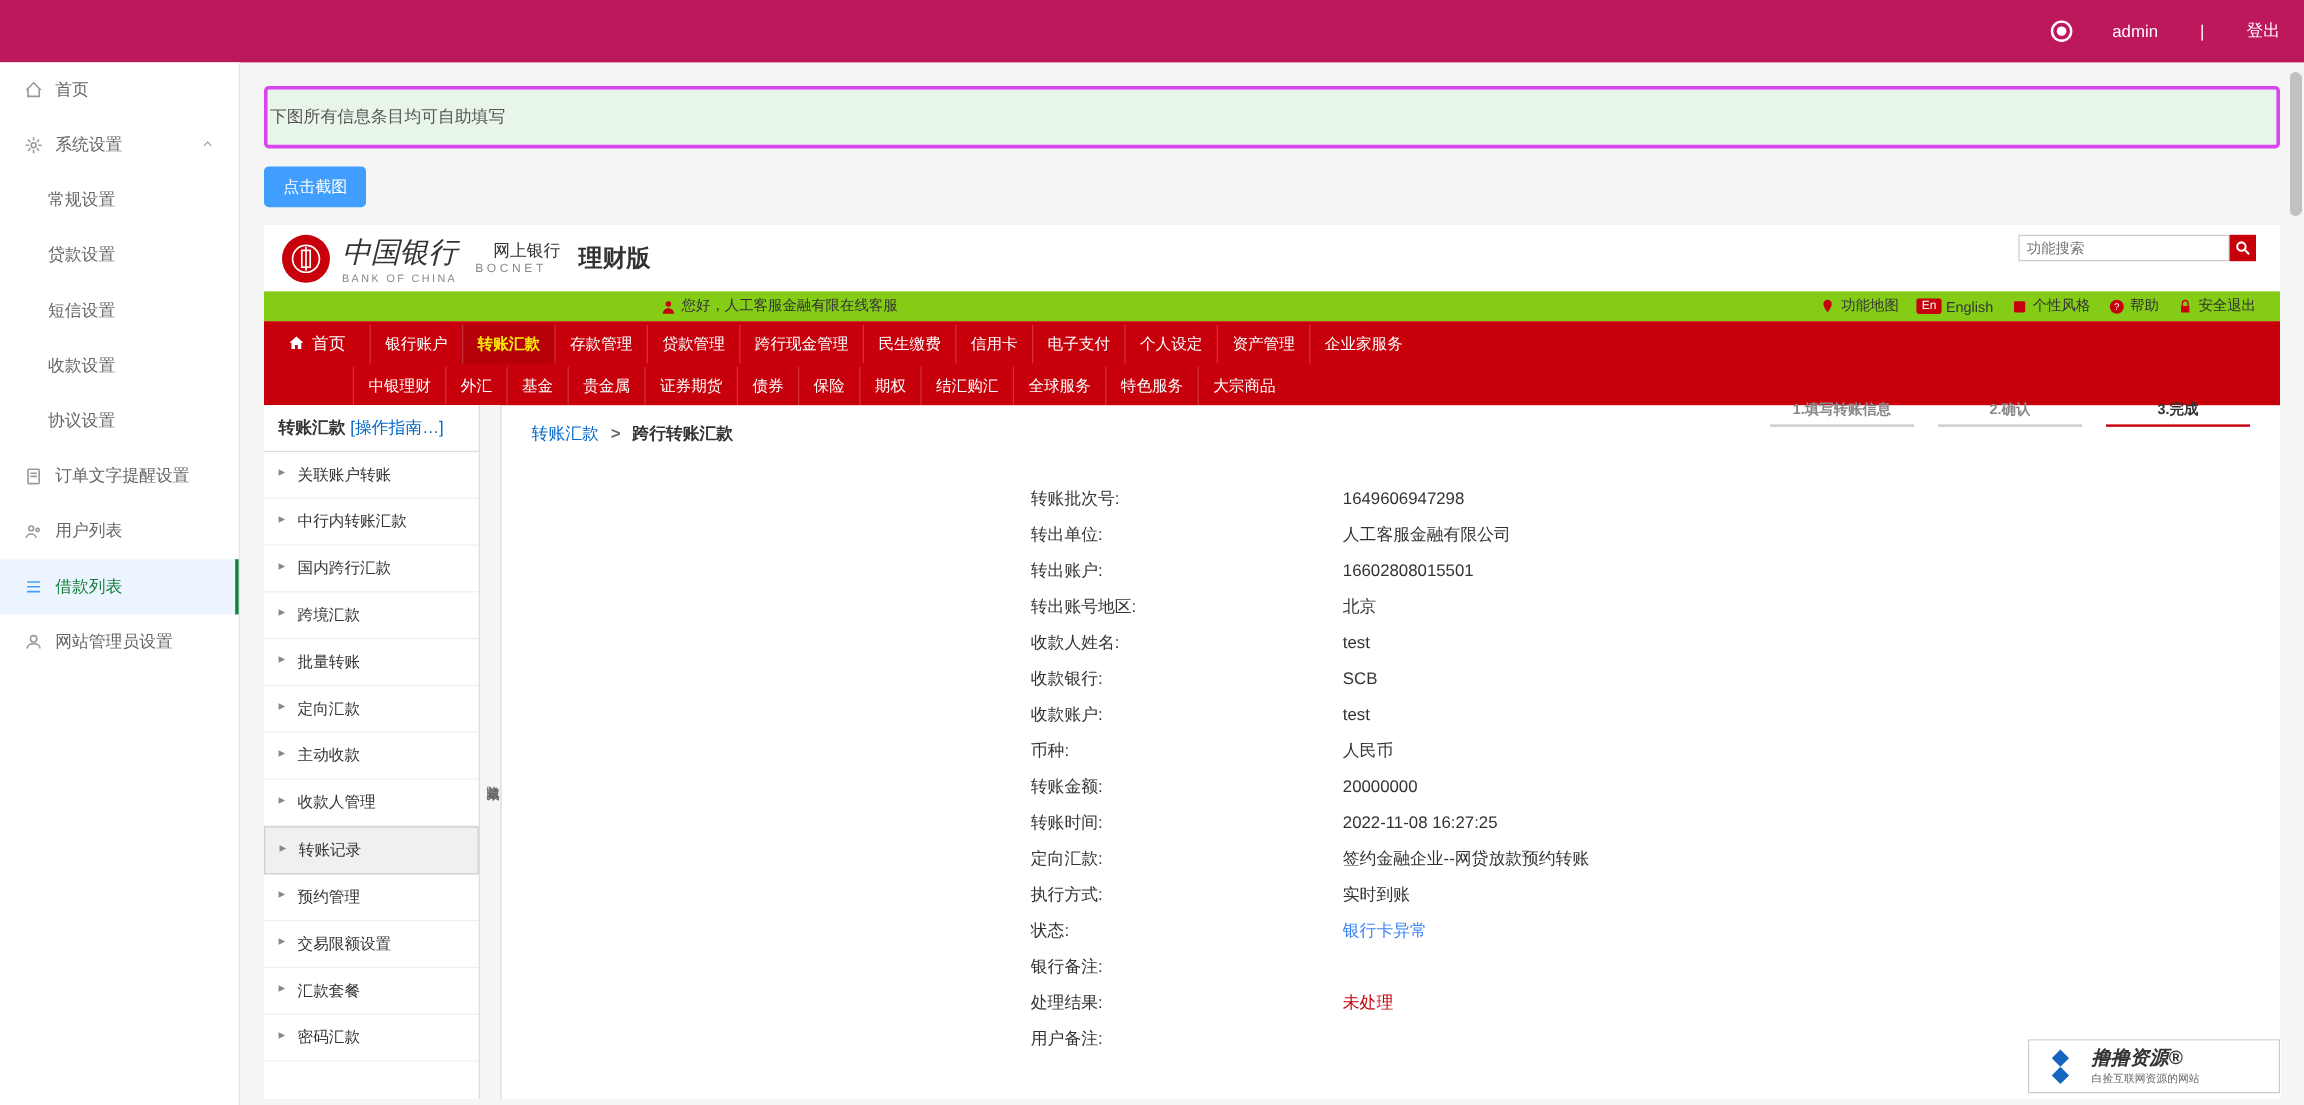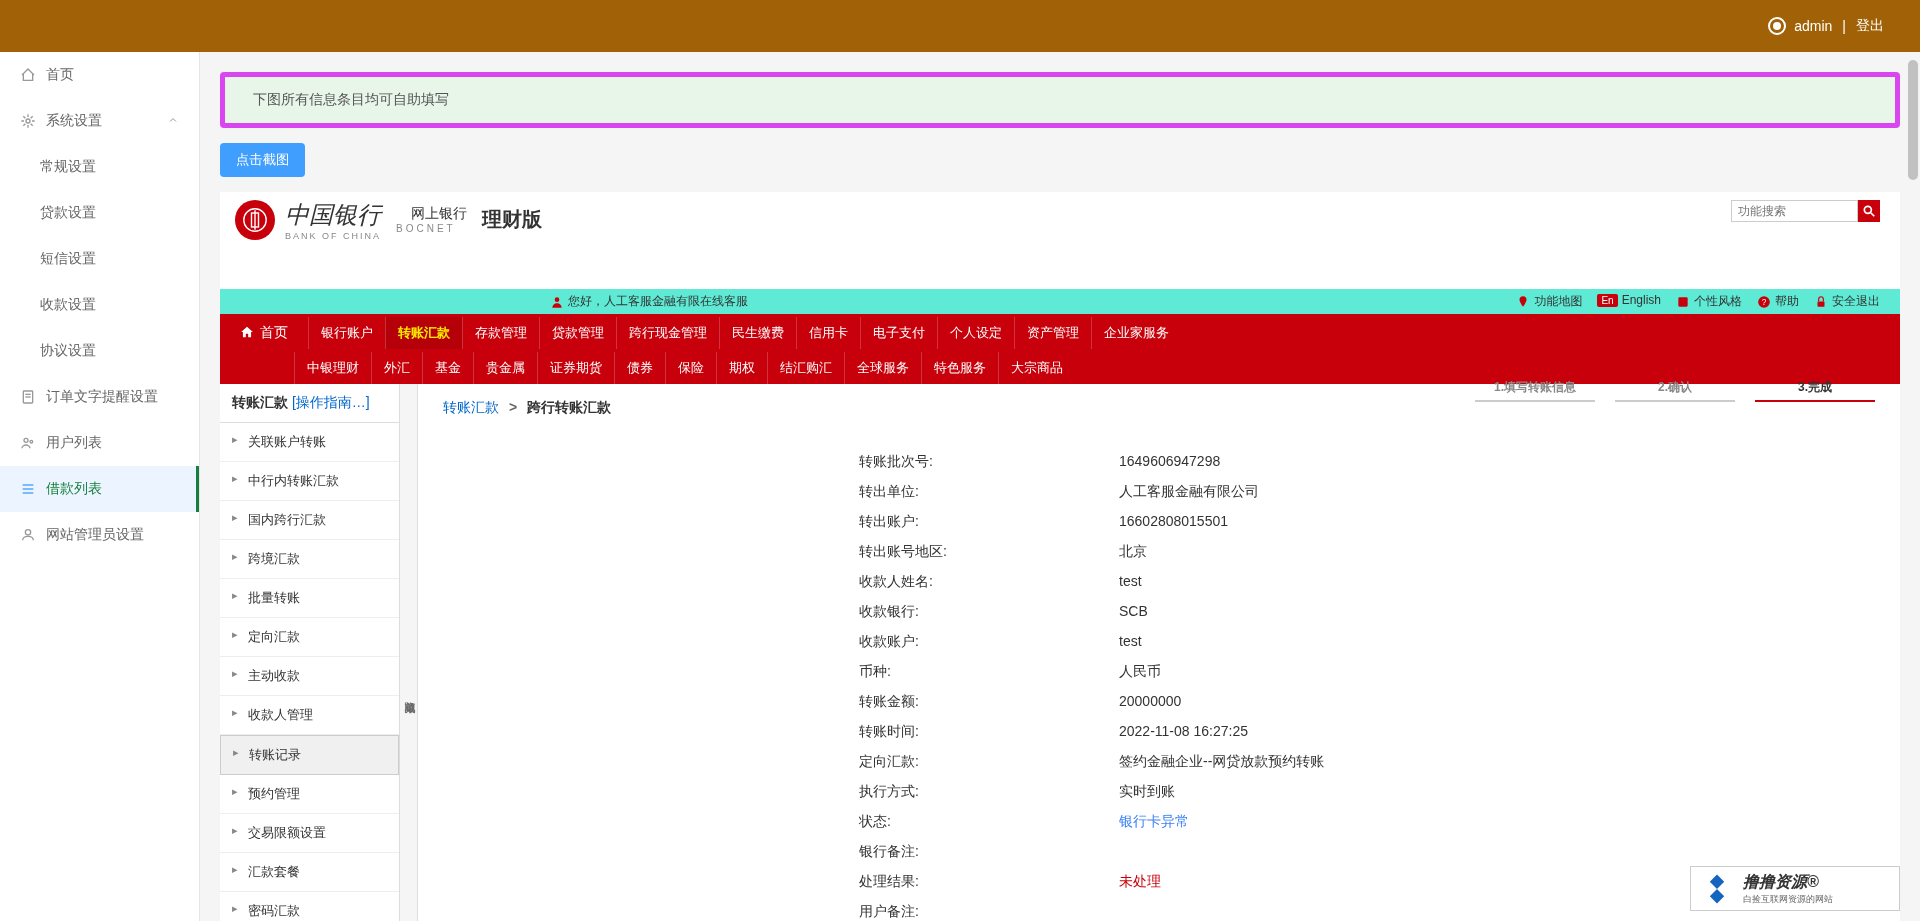--- a/index.html
+++ b/index.html
@@ -1,51 +1,51 @@
 <!DOCTYPE html>
 <html><head>
 <meta charset="utf-8">
 <style>
 * { margin: 0; padding: 0; box-sizing: border-box; }
 body { font-family: "Microsoft YaHei", Arial, sans-serif; font-size: 14px; background: #f5f5f5; color: #333; }
 
-.top-header { height: 52px; background: #a16207; display: flex; align-items: center; justify-content: flex-end; padding: 0 36px; color: #fff; }
+.top-header { height: 52px; background: #be185d; display: flex; align-items: center; justify-content: flex-end; padding: 0 20px; color: #fff; gap: 25px; }
 .top-header .user-icon { width: 18px; height: 18px; border: 2px solid #fff; border-radius: 50%; margin-right: 8px; display: inline-flex; align-items: center; justify-content: center; }
 .top-header .user-icon::after { content: ""; width: 8px; height: 8px; border-radius: 50%; background: #fff; }
 .top-header .divider { margin: 0 10px; }
 
 .layout { display: flex; height: calc(100vh - 52px); }
 
 .sidebar { width: 200px; background: #fff; border-right: 1px solid #e5e5e5; overflow-y: auto; flex-shrink: 0; }
 .sidebar-item { padding: 14px 20px; display: flex; align-items: center; cursor: pointer; color: #666; font-size: 14px; }
 .sidebar-item.sub { padding-left: 40px; align-items: center; }
 .sidebar-item.active { color: #15803d; border-right: 3px solid #15803d; background: #ecf5ff; }
 .sidebar-item .icon { width: 16px; height: 16px; margin-right: 10px; display: inline-flex; }
 .sidebar-item .chevron { margin-left: auto; }
 
 .main { flex: 1; overflow: auto; padding: 20px; position: relative; }
 .scrollbar-track { position: fixed; right: 2px; top: 60px; bottom: 10px; width: 10px; background: transparent; }
 .scrollbar-thumb { position: absolute; top: 0; width: 10px; height: 120px; background: #c1c1c1; border-radius: 5px; right: 0; }
 
-.alert-box { background: #e8f5e9; border: 5px solid #d946ef; color: #555; padding: 14px 28px; border-radius: 4px; margin-bottom: 15px; }
+.alert-box { background: #e8f5e9; border: 3px solid #d946ef; color: #555; padding: 14px 2px; border-radius: 4px; margin-bottom: 15px; }
 .btn-primary { background: #409eff; color: #fff; border: none; padding: 8px 16px; border-radius: 4px; cursor: pointer; margin-bottom: 15px; }
 
 .bank-panel { background: #fff; }
 .bank-header { height: 55px; display: flex; align-items: center; padding: 0 15px; position: relative; background: #fff; }
 .bank-logo { width: 40px; height: 40px; border-radius: 50%; background: #c7000b; margin-right: 10px; display: flex; align-items: center; justify-content: center; color: #fff; font-weight: bold; }
 .bank-name-cn { font-family: "STKaiti", serif; font-size: 24px; color: #333; font-style: italic; }
 .bank-name-en { font-size: 9px; color: #888; letter-spacing: 2px; }
 .bank-online { margin-left: 15px; font-size: 14px; color: #333; }
 .bank-online-sub { font-size: 10px; color: #888; letter-spacing: 3px; }
 .bank-version { margin-left: 15px; font-size: 20px; color: #333; font-weight: bold; }
 .search-box { position: absolute; right: 20px; top: 8px; display: flex; }
-.search-box input { width: 127px; border: 1px solid #ccc; padding: 3px 6px; font-size: 12px; }
+.search-box input { width: 176px; border: 1px solid #ccc; padding: 3px 6px; font-size: 12px; }
 .search-box .search-btn { width: 22px; background: #c7000b; color: #fff; display: flex; align-items: center; justify-content: center; cursor: pointer; }
 
-.bank-utility { display: flex; justify-content: flex-end; align-items: flex-start; gap: 15px; padding: 4px 20px; font-size: 12px; background: #5eead4; margin-top: 42px; }
+.bank-utility { display: flex; justify-content: flex-end; align-items: center; gap: 15px; padding: 4px 20px; font-size: 12px; background: #84cc16; }
 .bank-utility .util-left { margin-right: auto; margin-left: 310px; }
 .bank-utility .util-item { display: flex; align-items: center; gap: 4px; cursor: pointer; }
 .util-icon { width: 14px; height: 14px; display: inline-block; }
 .en-badge { background: #c7000b; color: #fff; padding: 1px 4px; font-size: 10px; border-radius: 2px; }
 
 .bank-nav { background: #c7000b; color: #fff; }
 .bank-nav-row { display: flex; align-items: center; }
 .nav-home { padding: 10px 20px; display: flex; align-items: center; gap: 6px; cursor: pointer; }
 .nav-items { display: flex; flex-wrap: wrap; flex: 1; }
 .nav-item { padding: 7px 12px; cursor: pointer; font-size: 13px; border-left: 1px solid rgba(255,255,255,0.2); }

